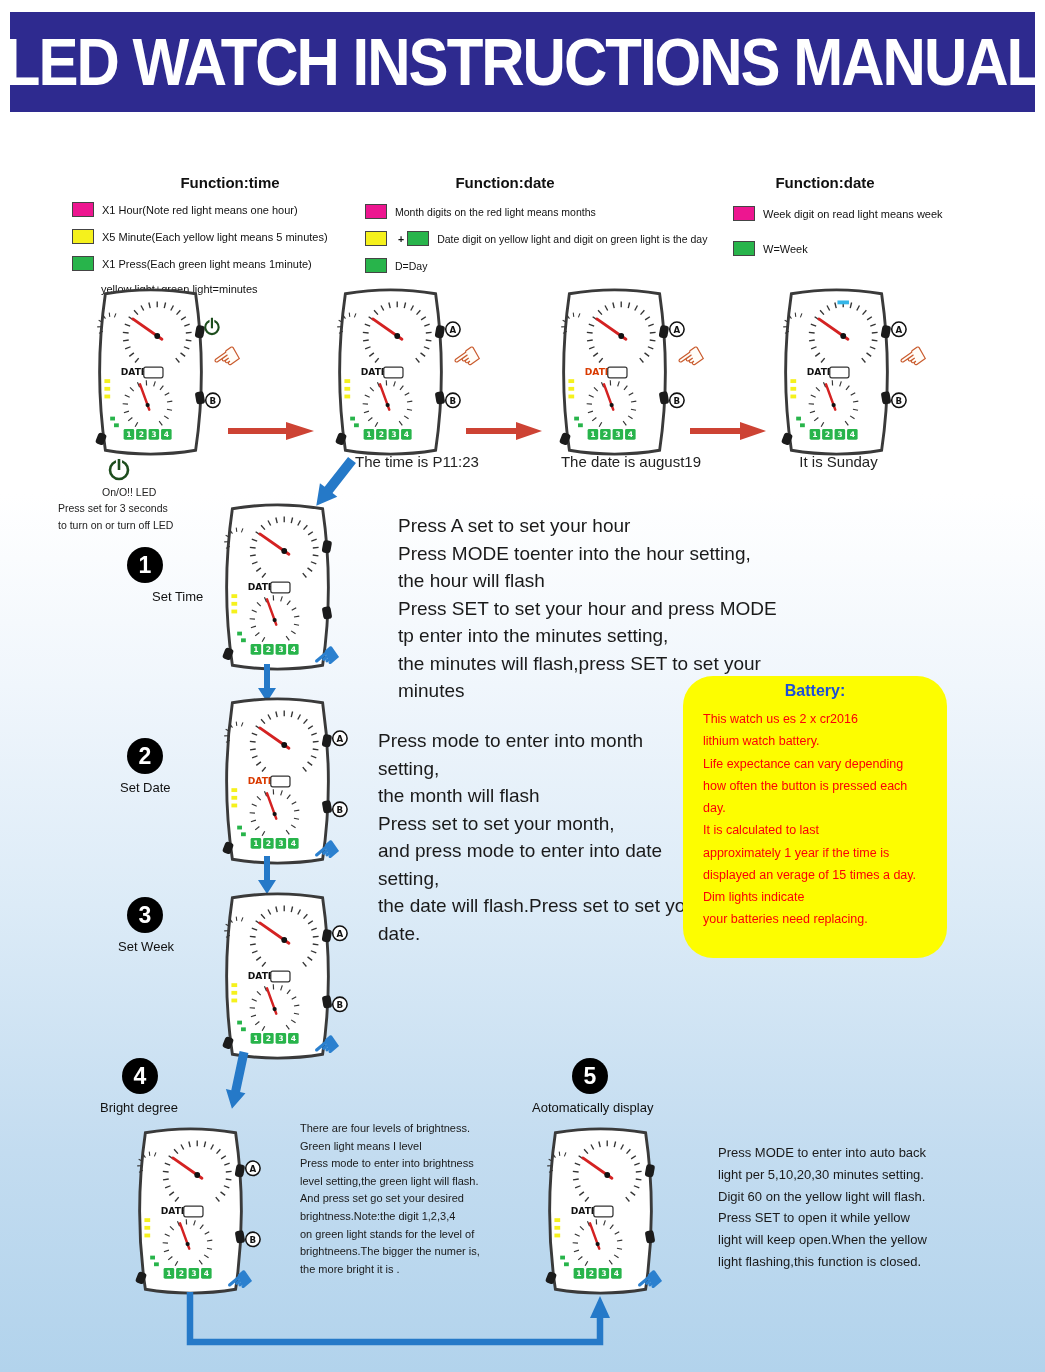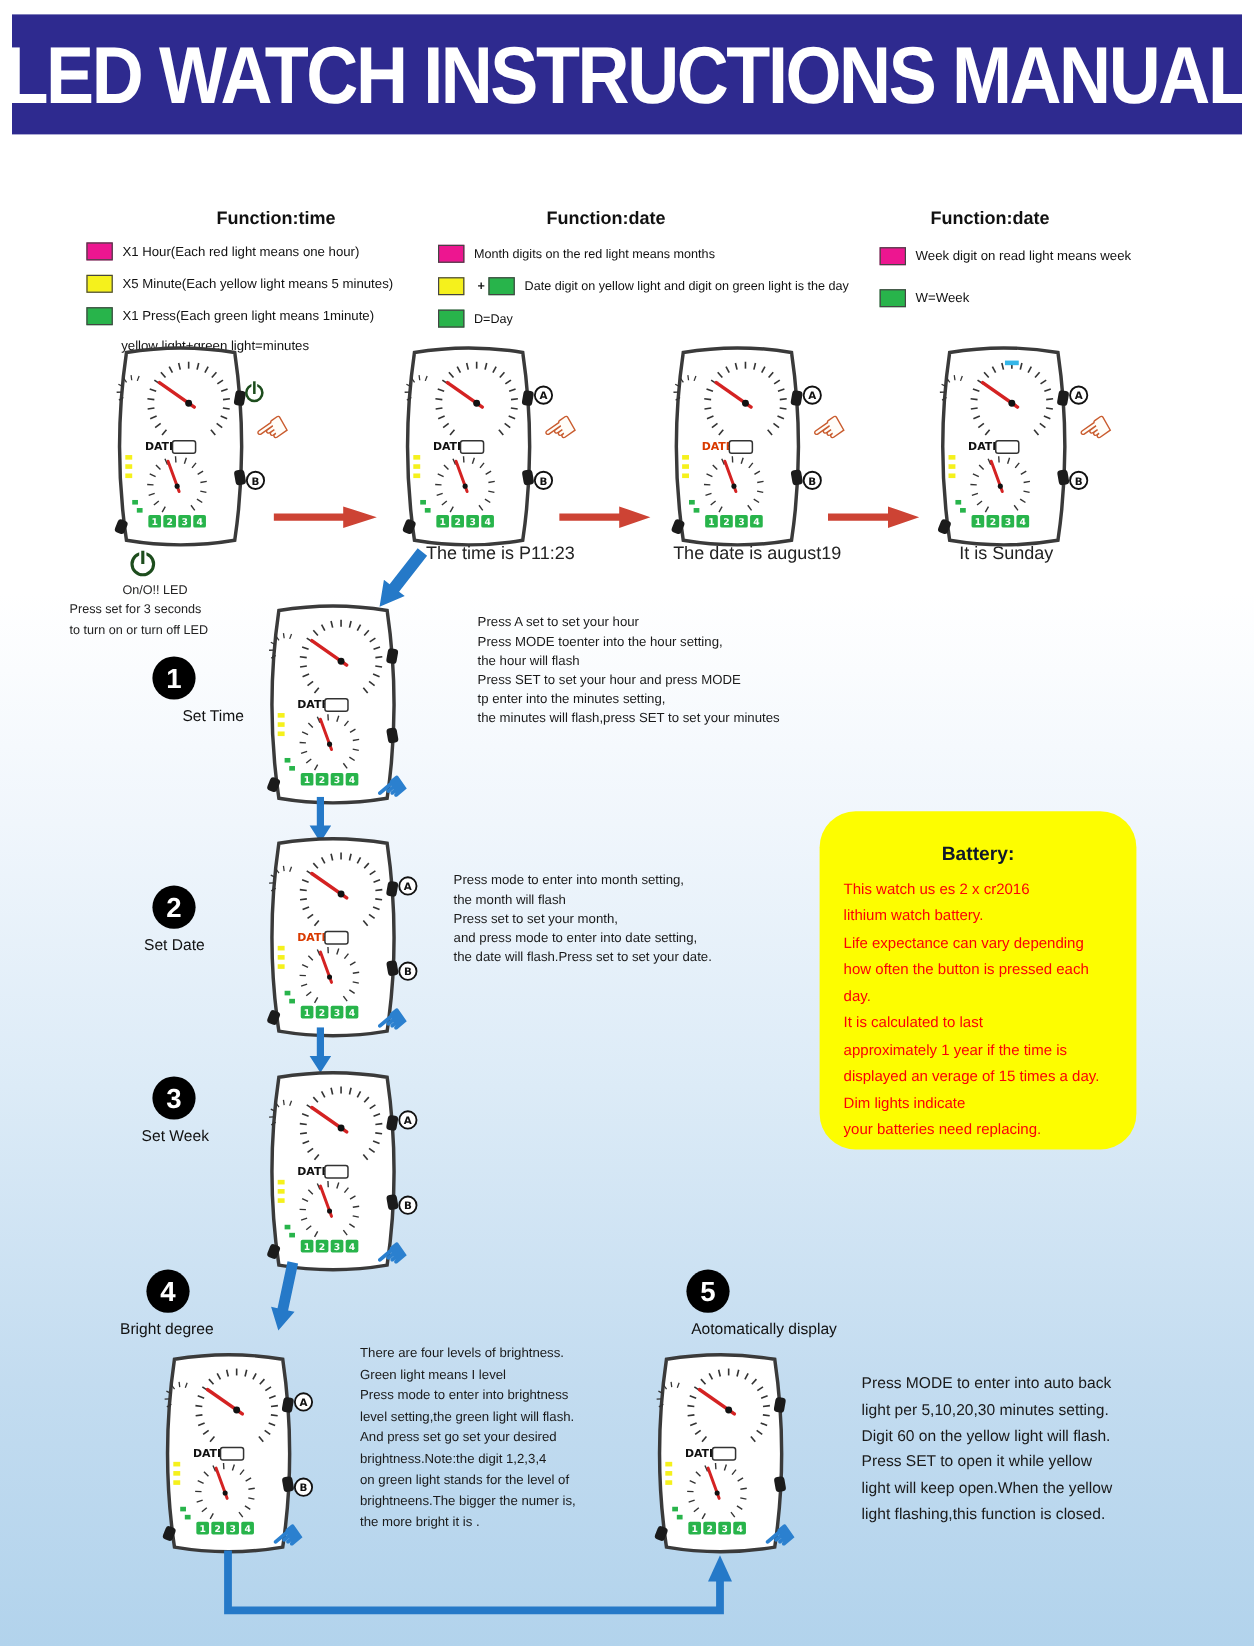--- a/index.html
+++ b/index.html
@@ -20,44 +20,44 @@
   .sw.red{background:#ed1690;}.sw.yellow{background:#f5f11c;}.sw.green{background:#28b44b;}
   .plus{margin:0 3px;font-weight:bold;}
   .indent{padding-left:29px;}
   .watch{position:absolute;width:145px;height:168px;}
   .watch svg{width:100%;height:100%;overflow:visible;}
   .caption{position:absolute;font-size:15px;color:#222;text-align:center;}
   .arrow{position:absolute;}
   .badge{position:absolute;width:36px;height:36px;border-radius:50%;background:#000;color:#fff;
     font-size:23px;font-weight:bold;display:flex;align-items:center;justify-content:center;}
   .badge-label{position:absolute;font-size:13px;color:#111;white-space:nowrap;}
-  .step-text{position:absolute;font-size:11px;color:#1a1a1a;line-height:1.45;white-space:pre-line;}
+  .step-text{position:absolute;font-size:19px;color:#1a1a1a;line-height:1.45;white-space:pre-line;}
   .step-text.s4{font-size:11px;line-height:1.6;}
   .step-text.s5{font-size:13px;line-height:1.68;}
   .battery{position:absolute;left:683px;top:676px;width:264px;height:282px;background:#fdfd00;border-radius:30px;}
-  .battery .btitle{text-align:center;color:#0f172a;font-weight:bold;font-size:16px;padding-top:28px;}
+  .battery .btitle{text-align:center;color:#1d4ed8;font-weight:bold;font-size:16px;padding-top:6px;}
   .battery .blines{color:#fb0007;font-size:12.5px;line-height:1.78;padding:8px 14px 0 20px;white-space:pre-line;}
   .power-note{position:absolute;left:58px;top:484px;width:200px;font-size:10.5px;color:#222;line-height:1.55;}
   .power-note .l1{padding-left:44px;}
 </style>
 </head>
 <body>
 
 <div class="page">
 
   <div class="header">
     <h1>LED WATCH INSTRUCTIONS MANUAL</h1>
   </div>
 
 
   <div class="fn-title" style="left:130px;top:174px;width:200px;">Function:time</div>
   <div class="legend" style="left:72px;top:202px;">
     <div class="lrow">
       <span class="sw red"></span>
-      <span>X1 Hour(Each red light means one hour)</span>
+      <span>X1 Hour(Note red light means one hour)</span>
     </div>
     <div class="lrow">
       <span class="sw yellow"></span>
       <span>X5 Minute(Each yellow light means 5 minutes)</span>
     </div>
     <div class="lrow">
       <span class="sw green"></span>
       <span>X1 Press(Each green light means 1minute)</span>
     </div>
     <div class="lrow indent">
@@ -754,21 +754,21 @@
 Green light means I level
 Press mode to enter into brightness
 level setting,the green light will flash.
 And press set go set your desired
 brightness.Note:the digit 1,2,3,4
 on green light stands for the level of
 brightneens.The bigger the numer is,
 the more bright it is .</div>
 
   <div class="badge" style="left:572px;top:1058px;">5</div>
-  <div class="badge-label" style="left:532px;top:1100px;margin-left:44px;">Aotomatically display</div>
+  <div class="badge-label" style="left:532px;top:1100px;">Aotomatically display</div>
   <div class="watch" style="left:528px;top:1127px;"><svg viewBox="0 0 150 175" xmlns="http://www.w3.org/2000/svg">
         <path d="M28,6 Q75,-2 122,6 Q134,88 122,169 Q75,177 28,169 Q16,88 28,6 Z" fill="#fff" stroke="#3a3a3a" stroke-width="3"></path>
         <rect x="122" y="39" width="9" height="13" rx="3" fill="#1b1b1b" transform="rotate(10 126 45)"></rect>
         <rect x="122" y="108" width="9" height="13" rx="3" fill="#1b1b1b" transform="rotate(-10 126 114)"></rect>
         <rect x="19" y="151" width="9" height="12" rx="3" fill="#1b1b1b" transform="rotate(22 23 157)"></rect>
         <line x1="62.7" y1="73.0" x2="58.9" y2="77.6" stroke="#333" stroke-width="1.4"></line>
         <line x1="57.7" y1="67.6" x2="52.9" y2="71.2" stroke="#333" stroke-width="1.4"></line>
         <line x1="54.2" y1="61.2" x2="48.6" y2="63.5" stroke="#333" stroke-width="1.4"></line>
         <line x1="52.3" y1="54.2" x2="46.4" y2="55.0" stroke="#333" stroke-width="1.4"></line>
         <line x1="52.2" y1="46.9" x2="46.2" y2="46.2" stroke="#333" stroke-width="1.4"></line>

